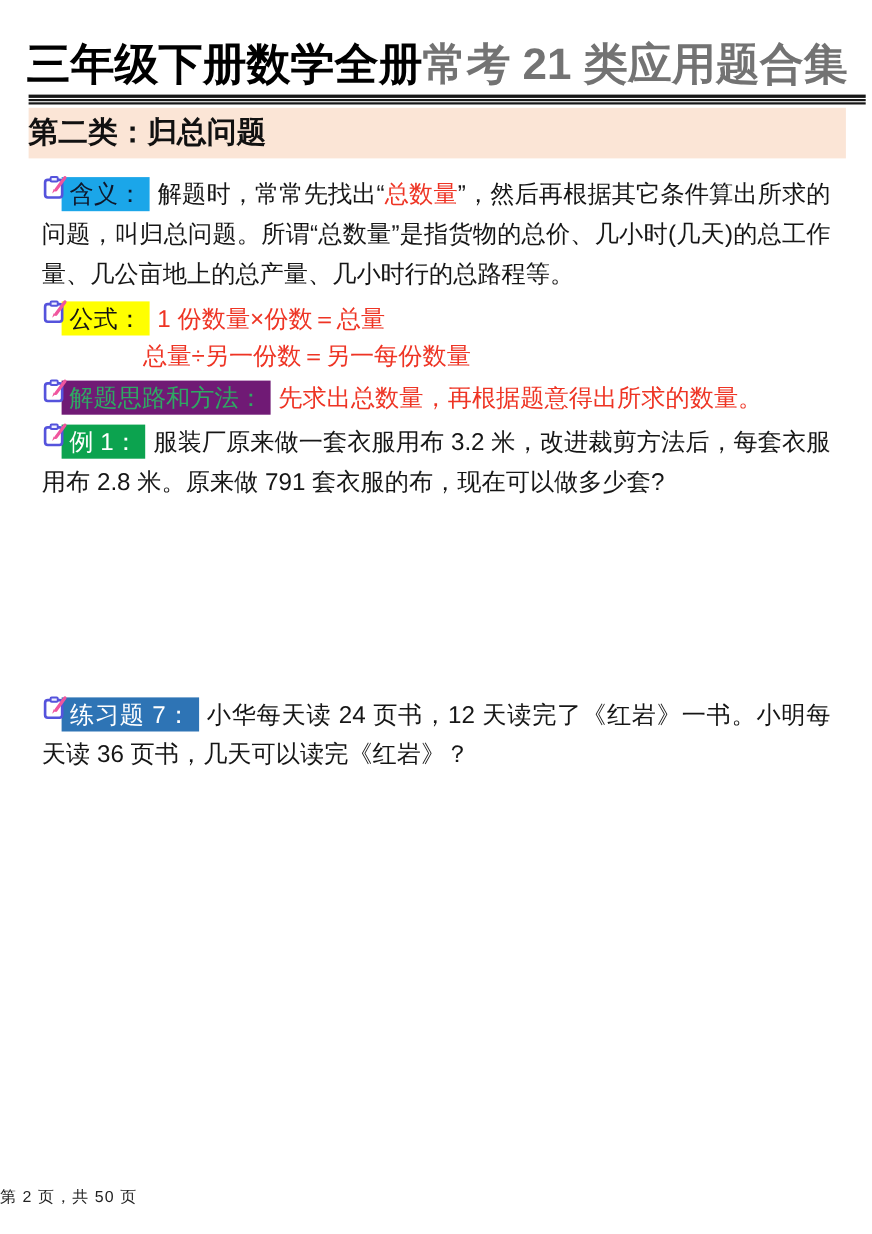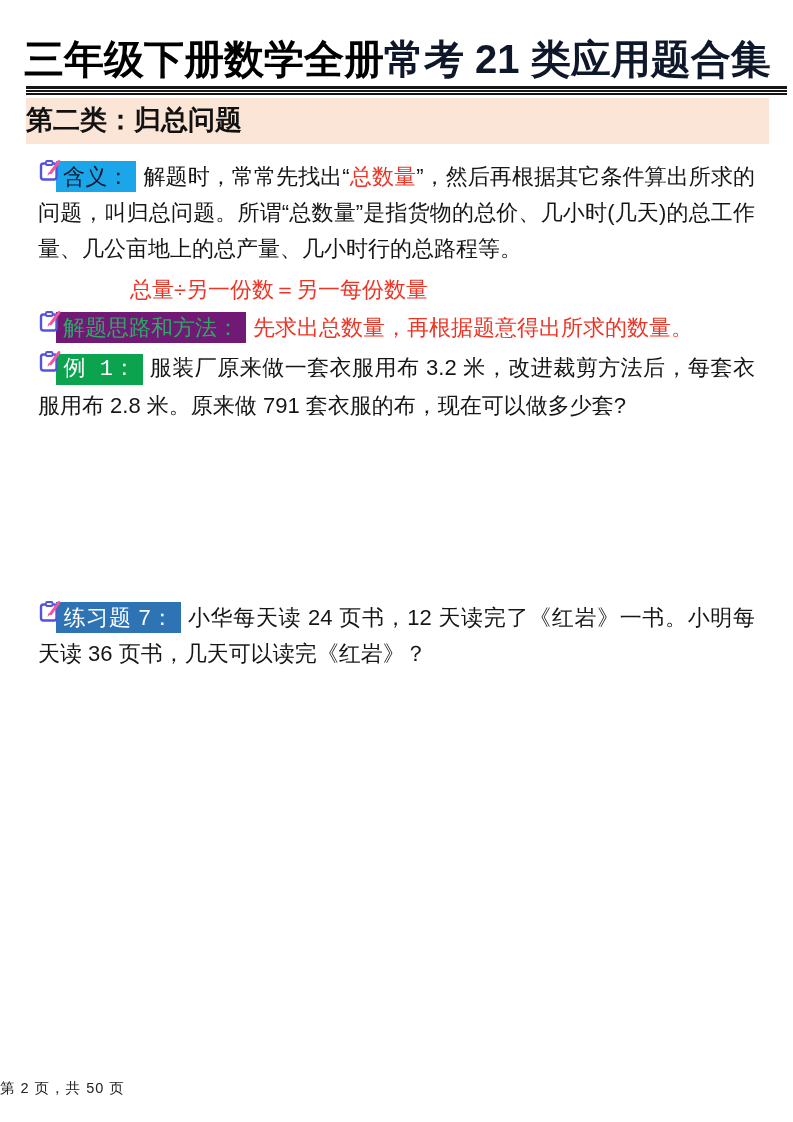--- a/index.html
+++ b/index.html
@@ -10,21 +10,21 @@
   }
   .page{position:absolute;inset:0;}
 
   
   .title-row{
     margin:36px 24px 0 24px;
     font-size:40px;font-weight:bold;line-height:46px;
     white-space:nowrap;letter-spacing:0;
   }
   .title-black{color:#000;}
-  .title-red{color:#0f172a;}
+  .title-red{color:#737373;}
   .head-rule{
     margin:4px 6px 0 26px;height:1px;
     border-top:3px solid #161616;
     border-bottom:5px double #161616;
   }
   .banner{
     margin:3px 24px 0 26px;background:#fbe5d6;
     text-align:left;font-size:27px;font-weight:bold;color:#111;
     padding:4px 0 6px 0;
   }
@@ -36,21 +36,21 @@
     text-align:justify;
   }
   .para{margin:0;}
   .label{
     padding:3px 7px;margin-right:7px;white-space:nowrap;
     font-weight:500;
   }
   .label.blue{background:#1ba6e9;color:#0f172a;}
   .label.yellow{background:#ffff00;color:#141414;}
   .label.ltgreen{background:#701a75;color:#2fa863;}
-  .label.green{background:#0ca34f;color:#ffffff;font-family:Liberation Mono, monospace;}
+  .label.green{background:#0ca34f;color:#ffffff;}
   .label.dkblue{background:#2e74b5;color:#ffffff;}
   .red{color:#ee3424;}
 
   .formula-block{margin-top:6px;line-height:34px;}
   .formula-indent{padding-left:92px;}
 
   .m-meaning{margin-top:6px;}
   .m-method{margin-top:3px;}
   .m-example{margin-top:4px;margin-bottom:176px;}
   .m-practice1{margin-bottom:150px;}
@@ -87,20 +87,30 @@
         <svg viewBox="0 0 24 24" aria-hidden="true">
           <rect x="3" y="4.5" width="15.5" height="16" rx="2.5" fill="#ffffff" stroke="#5553dc" stroke-width="2.4"></rect>
           <rect x="8" y="2" width="6.5" height="4" rx="1" fill="#eeeeff" stroke="#5553dc" stroke-width="1.8"></rect>
           <path d="M21 2.5 L12.8 13.6" stroke="#f0569e" stroke-width="3" stroke-linecap="round"></path>
           <path d="M12.6 14.2 l-3.2 2.6 1.4-4 z" fill="#f0569e"></path>
         </svg>
       </span><span class="label blue">含义：</span><span>解题时，常常先找出“</span><span class="red">总数量</span><span>”，然后再根据其它条件算出所求的问题，叫归总问题。所谓“总数量”是指货物的总价、几小时(几天)的总工作量、几公亩地上的总产量、几小时行的总路程等。</span>
     </div>
 
     <div class="para formula-block">
+      <div>
+        <span class="nicon">
+          <svg viewBox="0 0 24 24" aria-hidden="true">
+            <rect x="3" y="4.5" width="15.5" height="16" rx="2.5" fill="#ffffff" stroke="#5553dc" stroke-width="2.4"></rect>
+            <rect x="8" y="2" width="6.5" height="4" rx="1" fill="#eeeeff" stroke="#5553dc" stroke-width="1.8"></rect>
+            <path d="M21 2.5 L12.8 13.6" stroke="#f0569e" stroke-width="3" stroke-linecap="round"></path>
+            <path d="M12.6 14.2 l-3.2 2.6 1.4-4 z" fill="#f0569e"></path>
+          </svg>
+        </span><span class="label yellow">公式：</span><span class="red">1 份数量×份数＝总量</span>
+      </div>
       <div class="formula-indent red">总量÷另一份数＝另一每份数量</div>
     </div>
 
     <div class="para m-method">
       <span class="nicon">
         <svg viewBox="0 0 24 24" aria-hidden="true">
           <rect x="3" y="4.5" width="15.5" height="16" rx="2.5" fill="#ffffff" stroke="#5553dc" stroke-width="2.4"></rect>
           <rect x="8" y="2" width="6.5" height="4" rx="1" fill="#eeeeff" stroke="#5553dc" stroke-width="1.8"></rect>
           <path d="M21 2.5 L12.8 13.6" stroke="#f0569e" stroke-width="3" stroke-linecap="round"></path>
           <path d="M12.6 14.2 l-3.2 2.6 1.4-4 z" fill="#f0569e"></path>

